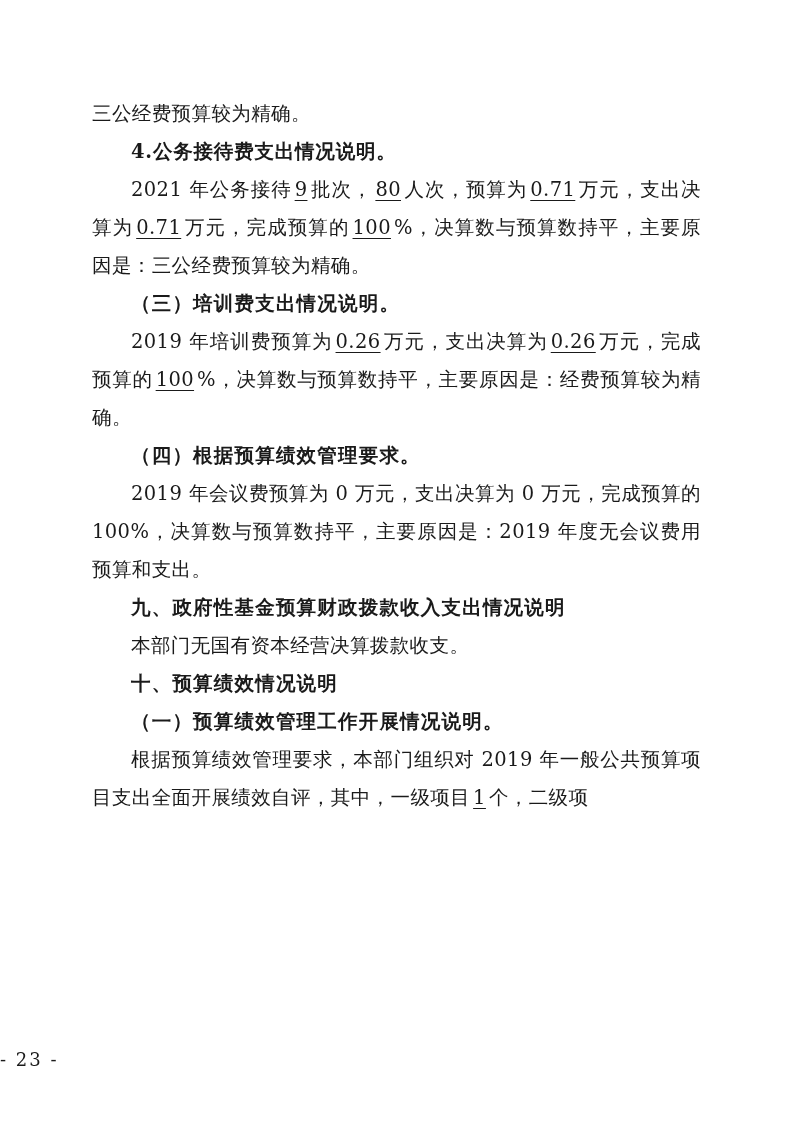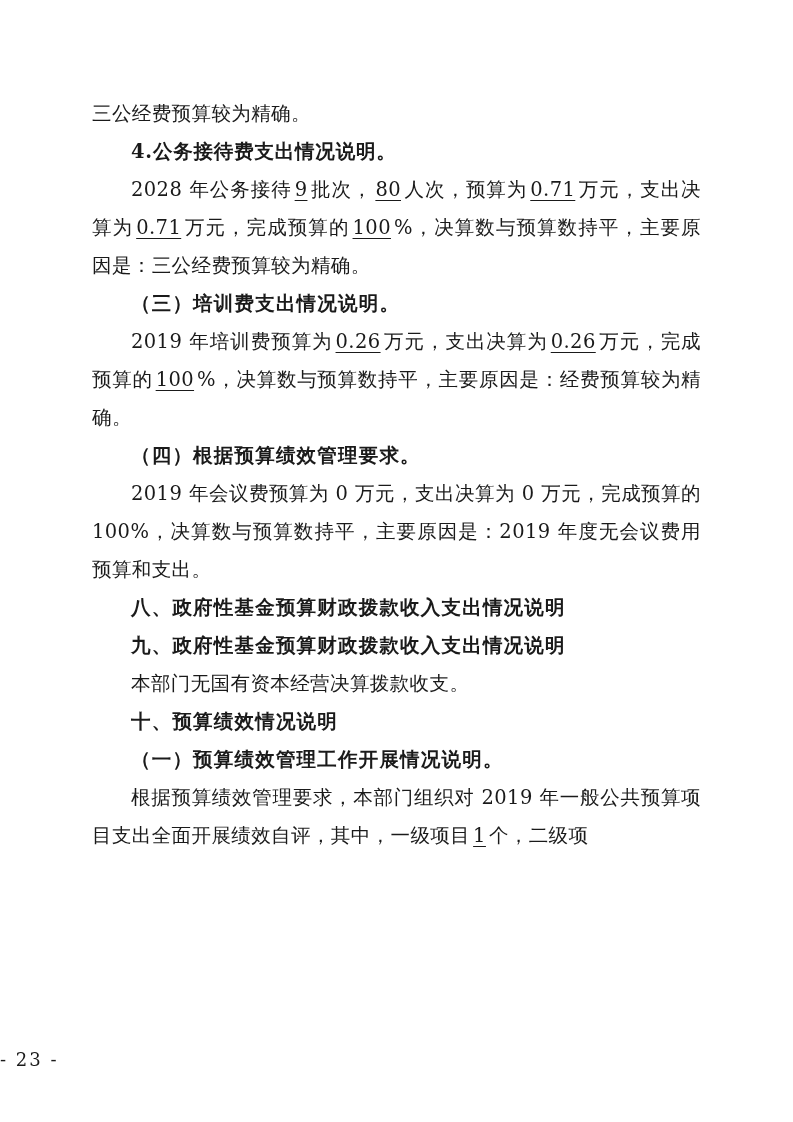--- a/index.html
+++ b/index.html
@@ -76,36 +76,35 @@
 <body>
 
 <div class="page">
   <div class="doc-body">
 
     <p class="para noindent">三公经费预算较为精确。</p>
 
     <p class="heading">4.公务接待费支出情况说明。</p>
 
     <p class="para">
-      <span>2028 年公务接待</span><span class="ul num">9</span><span>批次，</span><span class="ul num">80</span><span>人次，预算为</span><span class="ul num">0.71</span><span>万元，支出决算为</span><span class="ul num">0.71</span><span>万元，完成预算的</span><span class="ul num">100</span><span>%，决算数与预算数持平，主要原因是：三公经费预算较为精确。</span>
+      <span>2021 年公务接待</span><span class="ul num">9</span><span>批次，</span><span class="ul num">80</span><span>人次，预算为</span><span class="ul num">0.71</span><span>万元，支出决算为</span><span class="ul num">0.71</span><span>万元，完成预算的</span><span class="ul num">100</span><span>%，决算数与预算数持平，主要原因是：三公经费预算较为精确。</span>
     </p>
 
     <p class="heading-kai">（三）培训费支出情况说明。</p>
 
     <p class="para">
       <span>2019 年培训费预算为</span><span class="ul num">0.26</span><span>万元，支出决算为</span><span class="ul num">0.26</span><span>万元，完成预算的</span><span class="ul num">100</span><span>%，决算数与预算数持平，主要原因是：经费预算较为精确。</span>
     </p>
 
     <p class="heading-kai">（四）根据预算绩效管理要求。</p>
 
     <p class="para">
       <span>2019 年会议费预算为 0 万元，支出决算为 0 万元，完成预算的 100%，决算数与预算数持平，主要原因是：2019 年度无会议费用预算和支出。</span>
     </p>
 
-    <p class="section-heading">八、政府性基金预算财政拨款收入支出情况说明</p>
 
 
     <p class="section-heading">九、政府性基金预算财政拨款收入支出情况说明</p>
 
     <p class="para">
       <span>本部门无国有资本经营决算拨款收支。</span>
     </p>
 
     <p class="section-heading">十、预算绩效情况说明</p>
 

